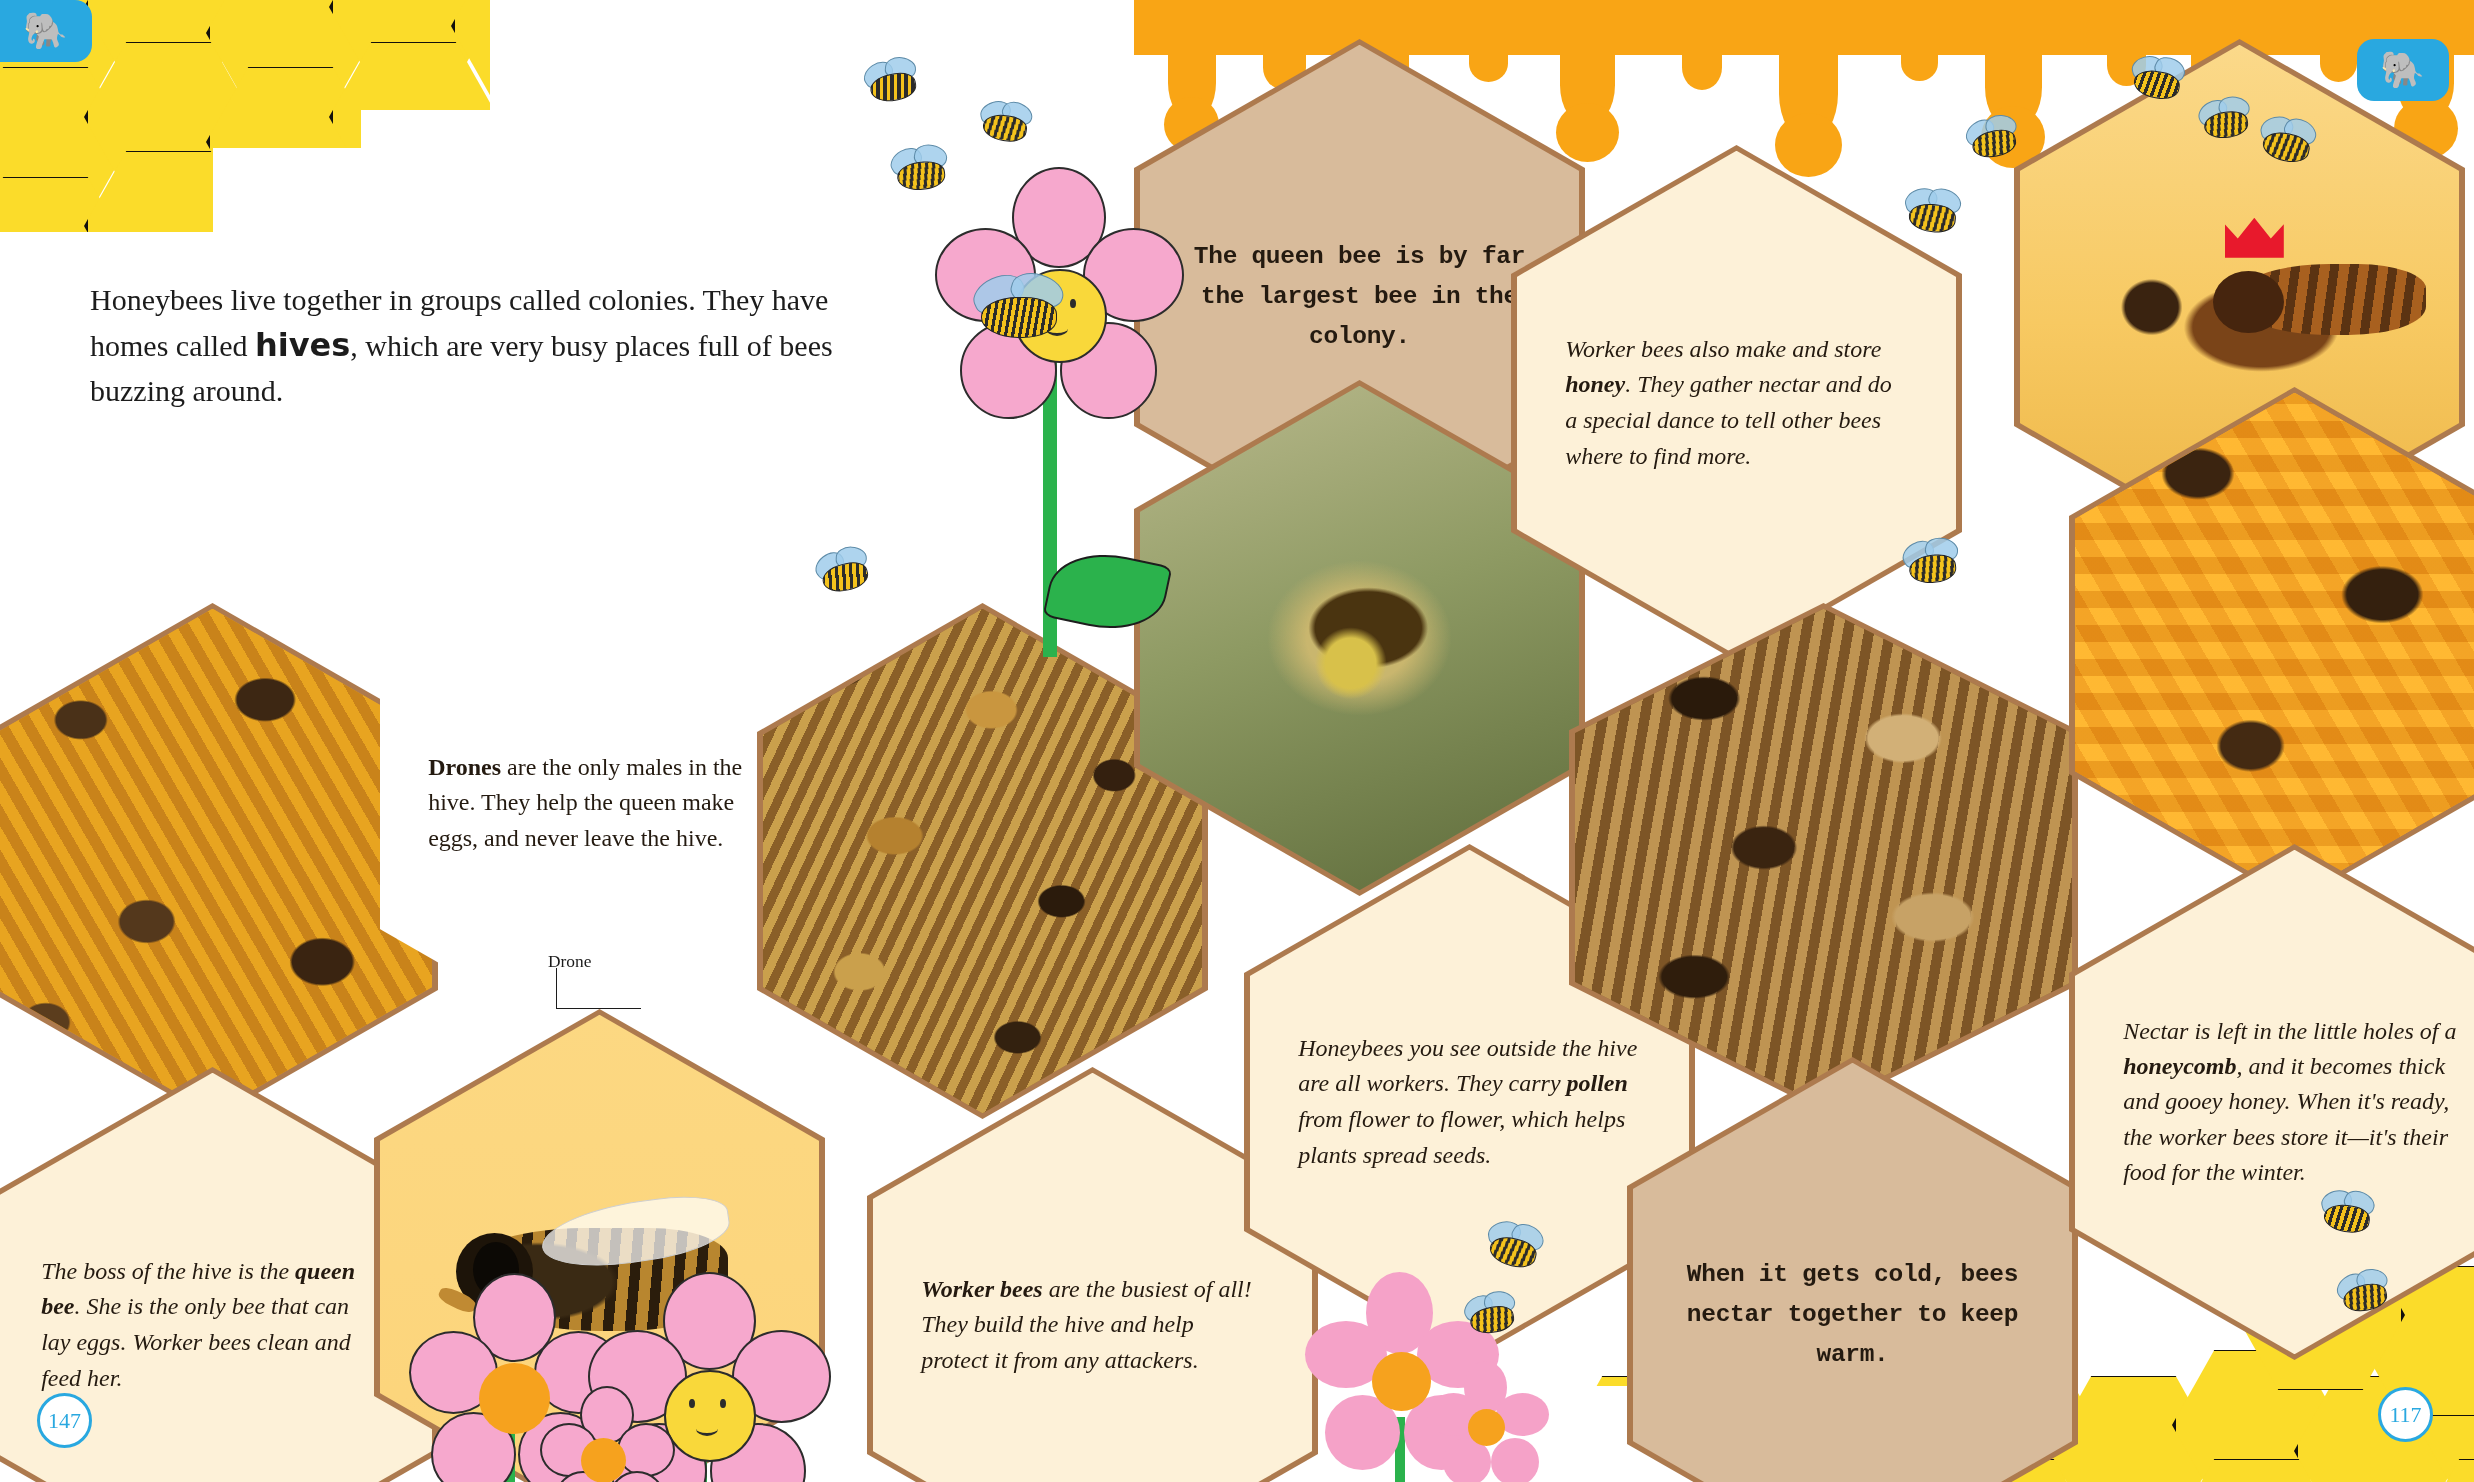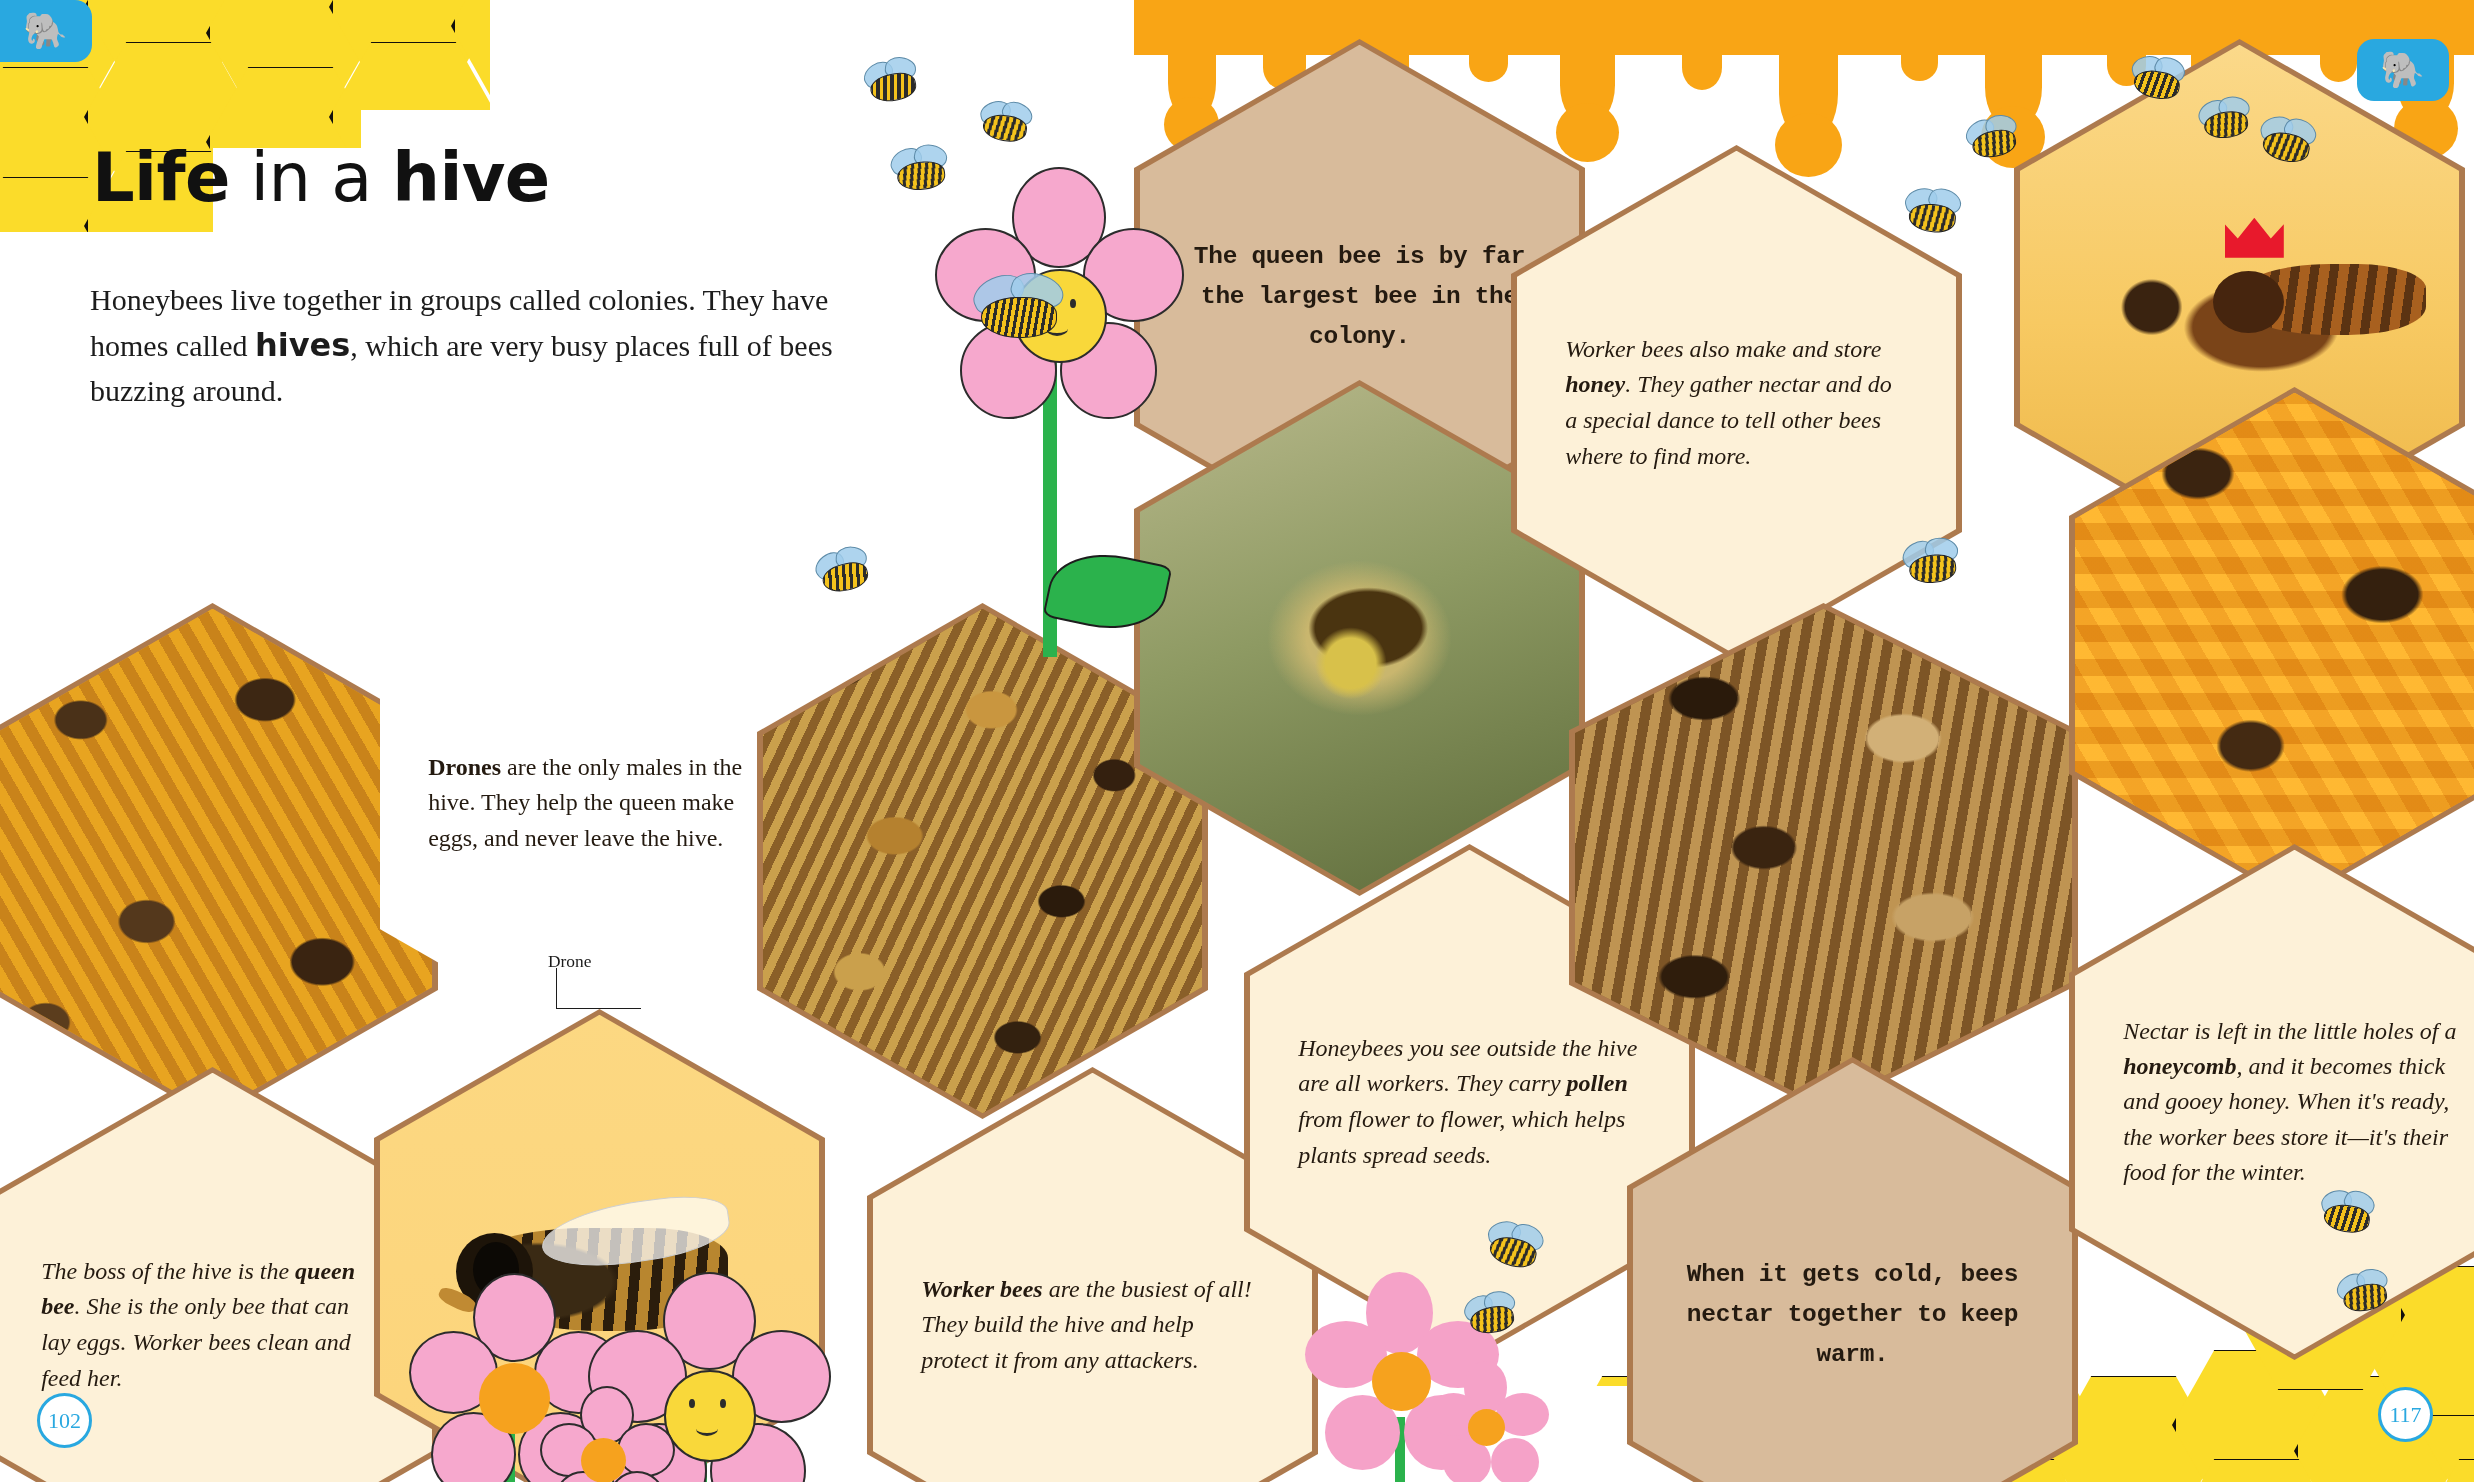--- a/index.html
+++ b/index.html
@@ -306,25 +306,20 @@
     <div class="drip" style="left:1985px; top:45px; width:57px; height:85px;"></div>
     <div class="drip-bulb" style="left:1981px; top:106px; width:64px; height:62px;"></div>
     <div class="drip" style="left:2107px; top:45px; width:39px; height:41px;"></div>
     <div class="drip" style="left:2191px; top:45px; width:62px; height:101px;"></div>
     <div class="drip-bulb" style="left:2187px; top:119px; width:70px; height:66px;"></div>
     <div class="drip" style="left:2320px; top:45px; width:37px; height:37px;"></div>
     <div class="drip" style="left:2397px; top:45px; width:57px; height:77px;"></div>
     <div class="drip-bulb" style="left:2394px; top:98px; width:64px; height:61px;"></div>
   </div>
 
-  <div class="title">
-    <span class="b">Life</span>
-    <span class="l">in a</span>
-    <span class="b">hive</span>
-  </div>
 
   <div class="intro">
     Honeybees live together in groups called colonies. They have homes called <b>hives</b>, which are very busy places full of bees buzzing around.
   </div>
 
   <div class="hex hex-border" style="left:-13px; top:603px; width:451px; height:516px;">
     <div class="hex-inner">
         <div class="photo ph-comb-bees"></div>
       </div>
   </div>
@@ -591,17 +586,17 @@
       <div class="body"></div>
     </div>
 
   <div class="corner-badge tl">
     <span class="ele">🐘</span>
   </div>
   <div class="corner-badge" style="right:26px; top:39px; border-radius:17px;">
     <span class="ele">🐘</span>
   </div>
 
-  <div class="page-num" style="left:37px; top:1393px;">102</div>
+  <div class="page-num" style="left:37px; top:1393px;">147</div>
   <div class="page-num" style="left:2378px; top:1387px;">117</div>
 
 </div>
 
 
 </body></html>

